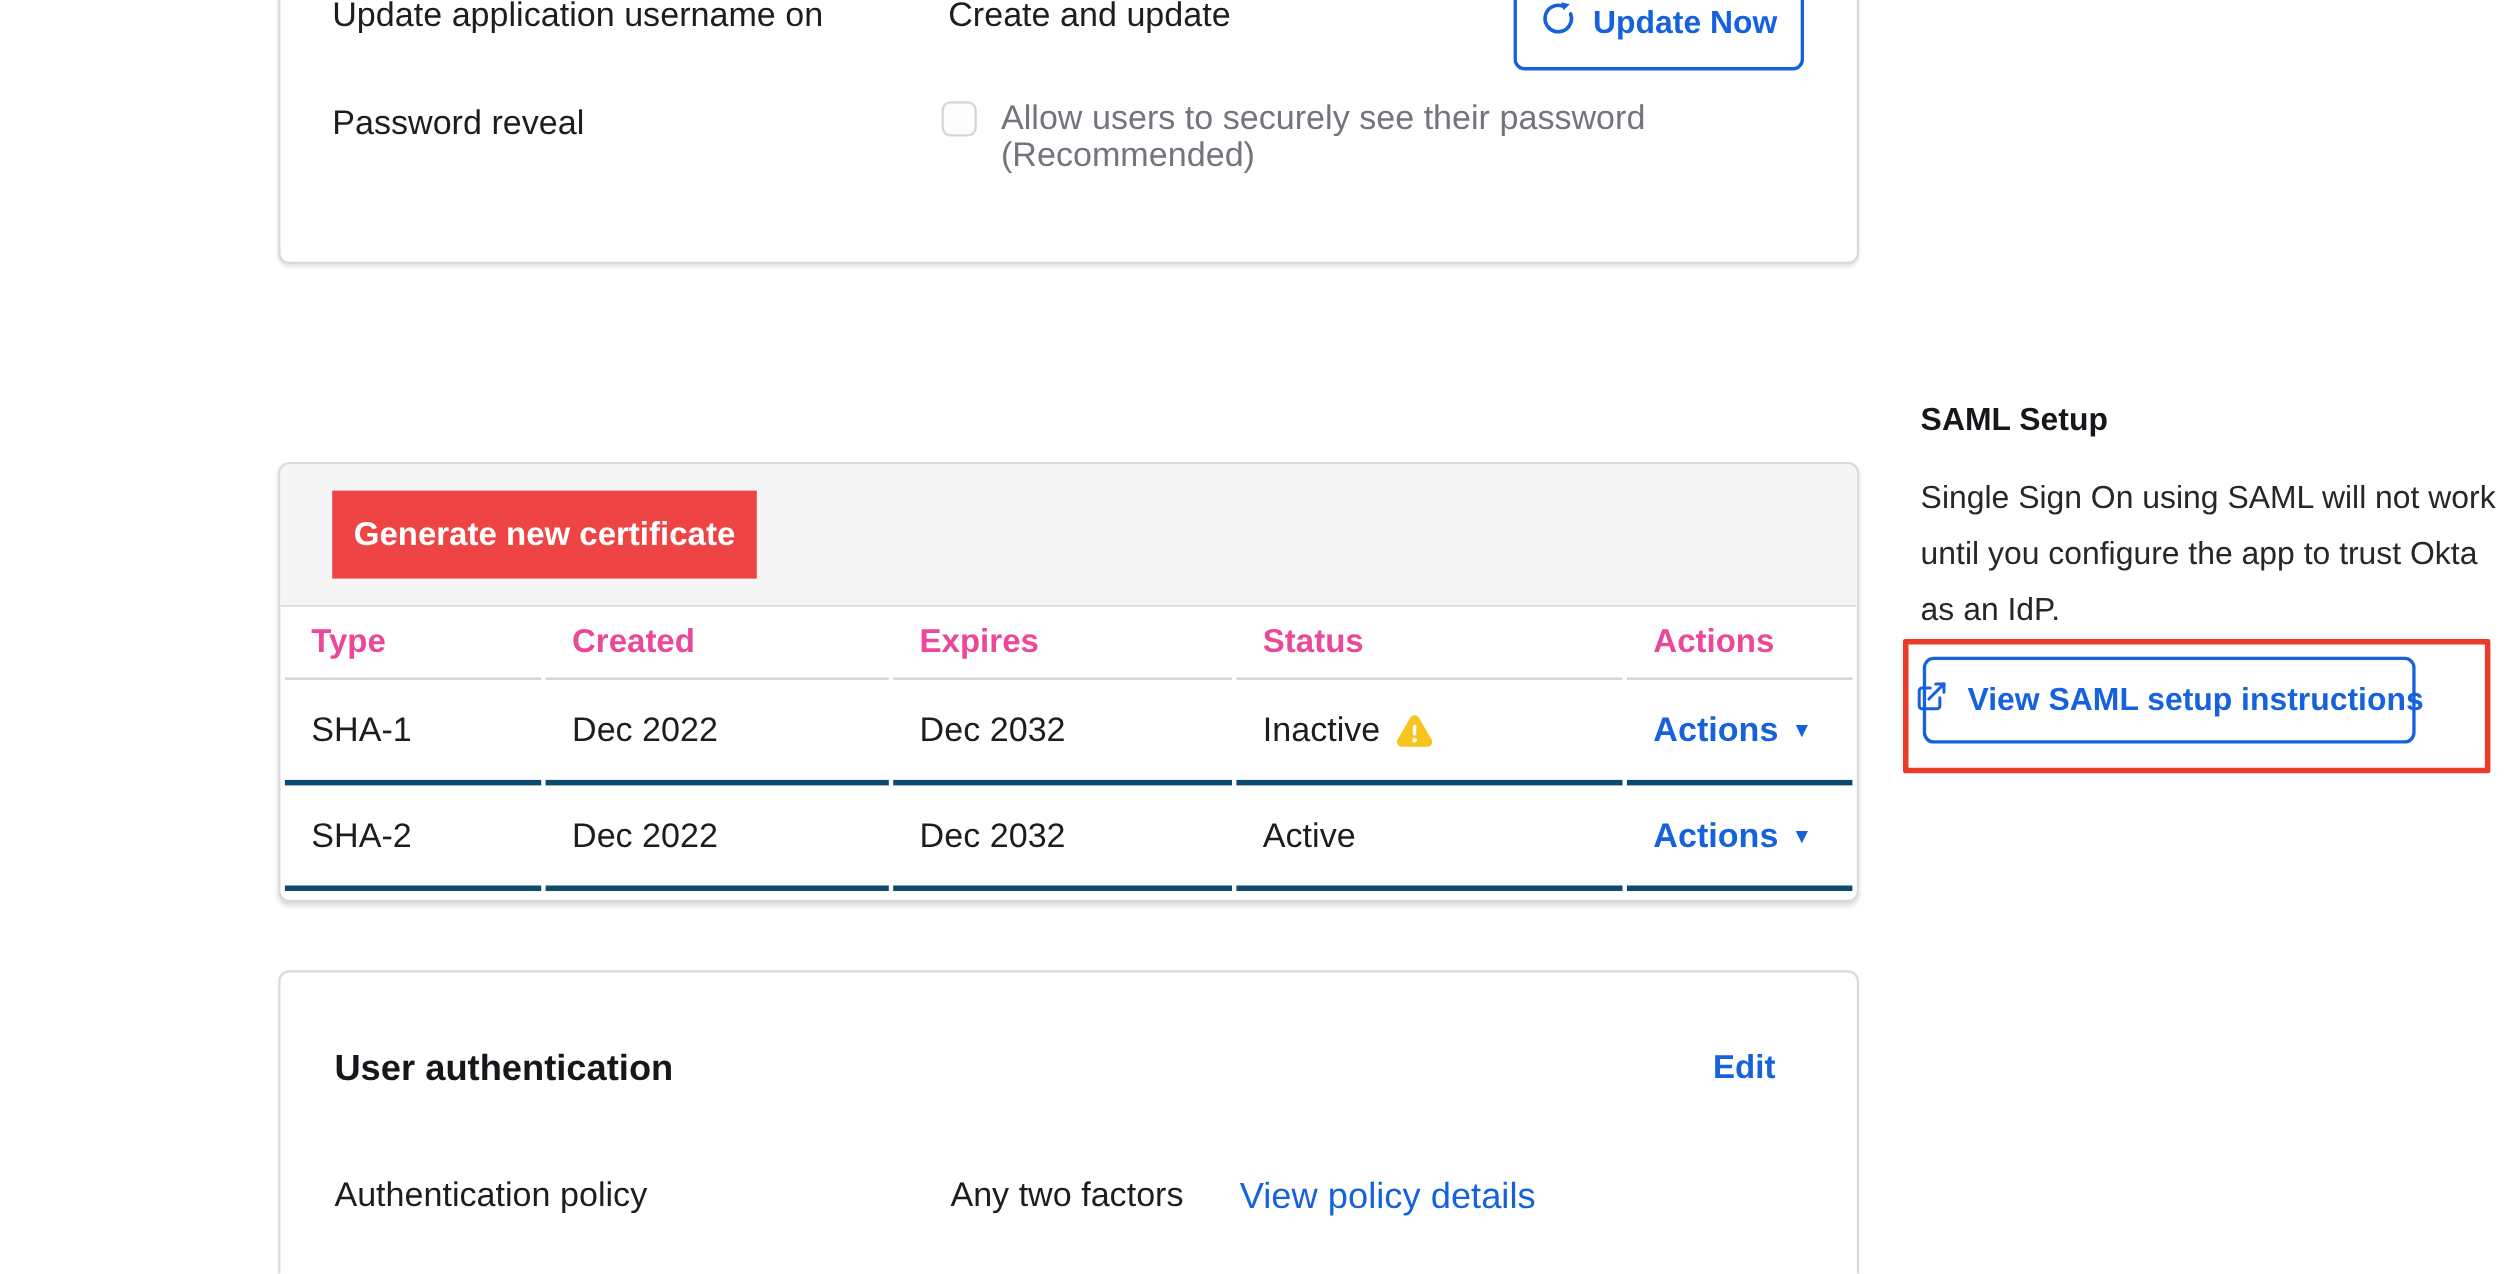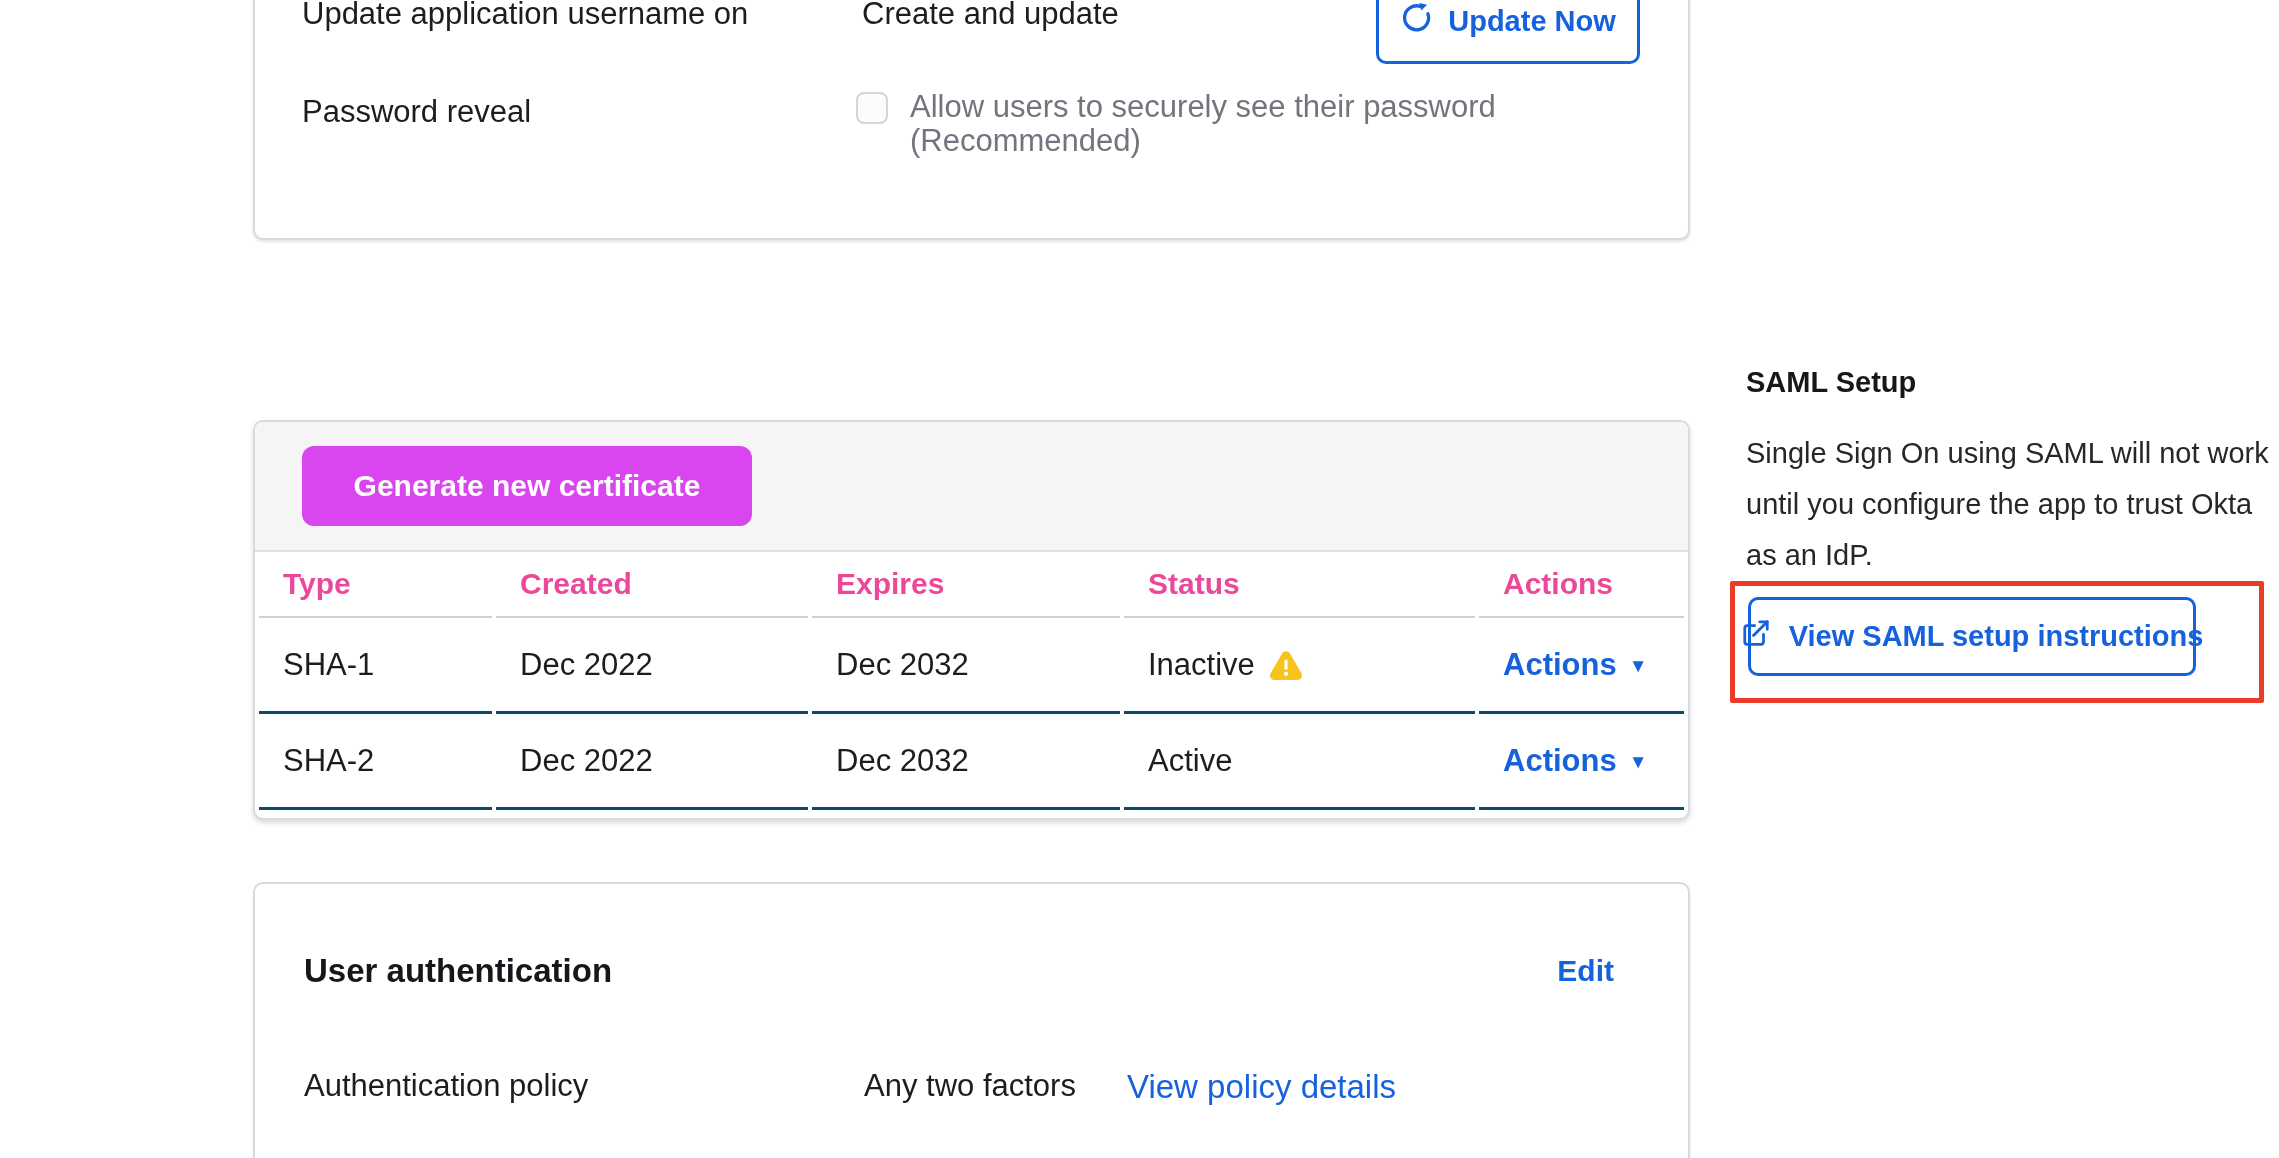--- a/index.html
+++ b/index.html
@@ -52,35 +52,35 @@
 
   
   #table-card { left:253px; top:420px; width:1437px; height:400px;
     overflow:hidden; box-shadow:0 3px 5px rgba(29,29,33,.16); }
   #table-toolbar {
     height:130px; background:#f5f5f6; border-bottom:2px solid #e0e0e3;
     display:flex; align-items:center; padding-left:47px;
     border-radius:8px 8px 0 0;
   }
   #btn-generate {
-    width:450px; height:80px; background:#d946ef; border:none;
-    border-radius:12px; color:#ffffff; font-size:30px; font-weight:700;
+    width:386px; height:80px; background:#ef4444; border:none;
+    border-radius:0; color:#ffffff; font-size:30px; font-weight:700;
     font-family:"Liberation Sans", sans-serif; cursor:pointer;
     white-space:nowrap;
   }
   #cert-table { width:100%; border-collapse:separate; border-spacing:4px 0;
     table-layout:fixed; }
   #cert-table th {
     height:66px; text-align:left; padding-left:24px; font-size:30px;
     font-weight:700; color:#ec4899; border-bottom:2px solid #cfcfd4;
     white-space:nowrap;
   }
   #cert-table td {
     height:96px; padding-left:24px; font-size:31px; color:#1d1d21;
-    border-bottom:3px solid #0c4a6e; white-space:nowrap;
+    border-bottom:5px solid #0c4a6e; white-space:nowrap;
   }
   .cell-flex { display:inline-flex; align-items:center; gap:14px;justify-content:center; }
   .actions-link { color:#1662dd; font-weight:700; font-size:31px;
     cursor:pointer; display:inline-flex; align-items:center; }
   .caret { font-size:19px; margin-left:12px; position:relative; top:1px; }
   .warning-icon svg { display:block; }
 
   
   #sidebar-title { left:1746px; top:366px; font-size:29px; font-weight:700;
     color:#16161b; white-space:nowrap; }

